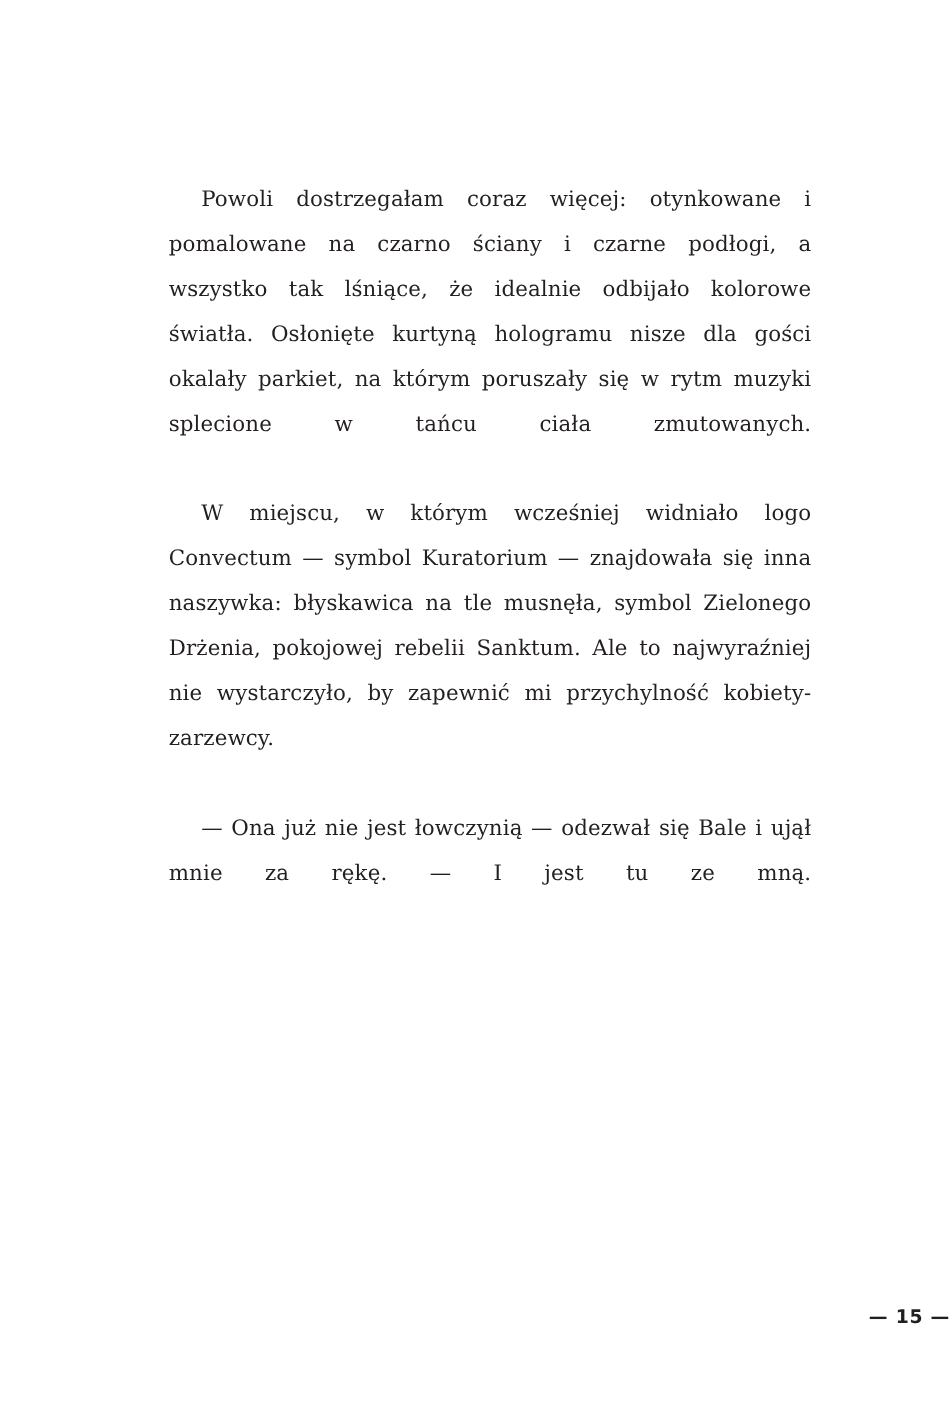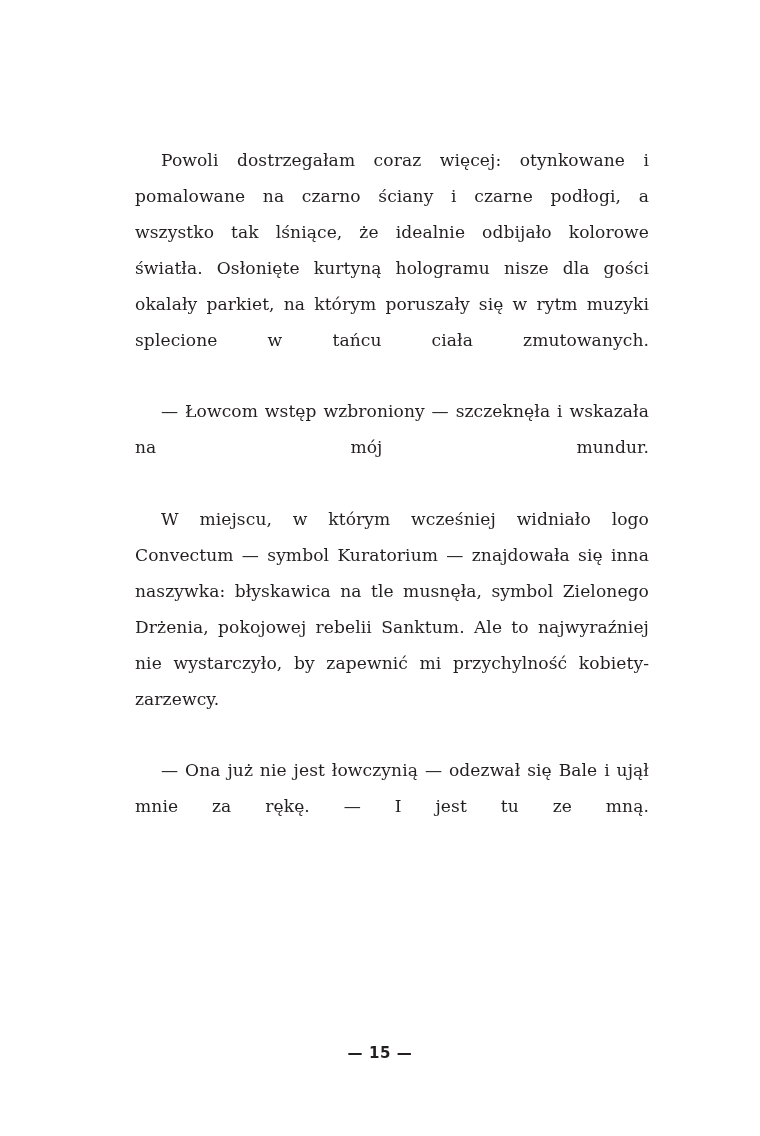--- a/index.html
+++ b/index.html
@@ -51,36 +51,35 @@
     content: "";
     display: inline-block;
     width: 100%;
   }
 
   .folio {
     position: absolute;
     left: 0;
     top: 1032px;
     width: 760px;
-    text-align: center;
+    text-align: right;
     font-family: "DejaVu Sans", "Liberation Sans", sans-serif;
     font-size: 15px;
     font-weight: bold;
     color: #231f20;
     letter-spacing: 0.04em;
   }
 </style>
 </head>
 <body>
 
 <div class="page">
 
   <div class="text-block">
     <p class="para">Powoli dostrzegałam coraz więcej: otynkowane i pomalowane na czarno ściany i czarne podłogi, a wszystko tak lśniące, że idealnie odbijało kolorowe światła. Osłonięte kurtyną hologramu nisze dla gości okalały parkiet, na którym poruszały się w rytm muzyki splecione w tańcu ciała zmutowanych.</p>
-    <p class="para">— Łowcom wstęp wzbroniony — szczeknęła i wskazała na mój mundur.</p>
     <p class="para">W miejscu, w którym wcześniej widniało logo Convectum — symbol Kuratorium — znajdowała się inna naszywka: błyskawica na tle musnęła, symbol Zielonego Drżenia, pokojowej rebelii Sanktum. Ale to najwyraźniej nie wystarczyło, by zapewnić mi przychylność kobiety-zarzewcy.</p>
     <p class="para">— Ona już nie jest łowczynią — odezwał się Bale i ujął mnie za rękę. — I jest tu ze mną.</p>
 
   </div>
 
   <div class="folio">— 15 —</div>
 
 </div>
 
 </body></html>

